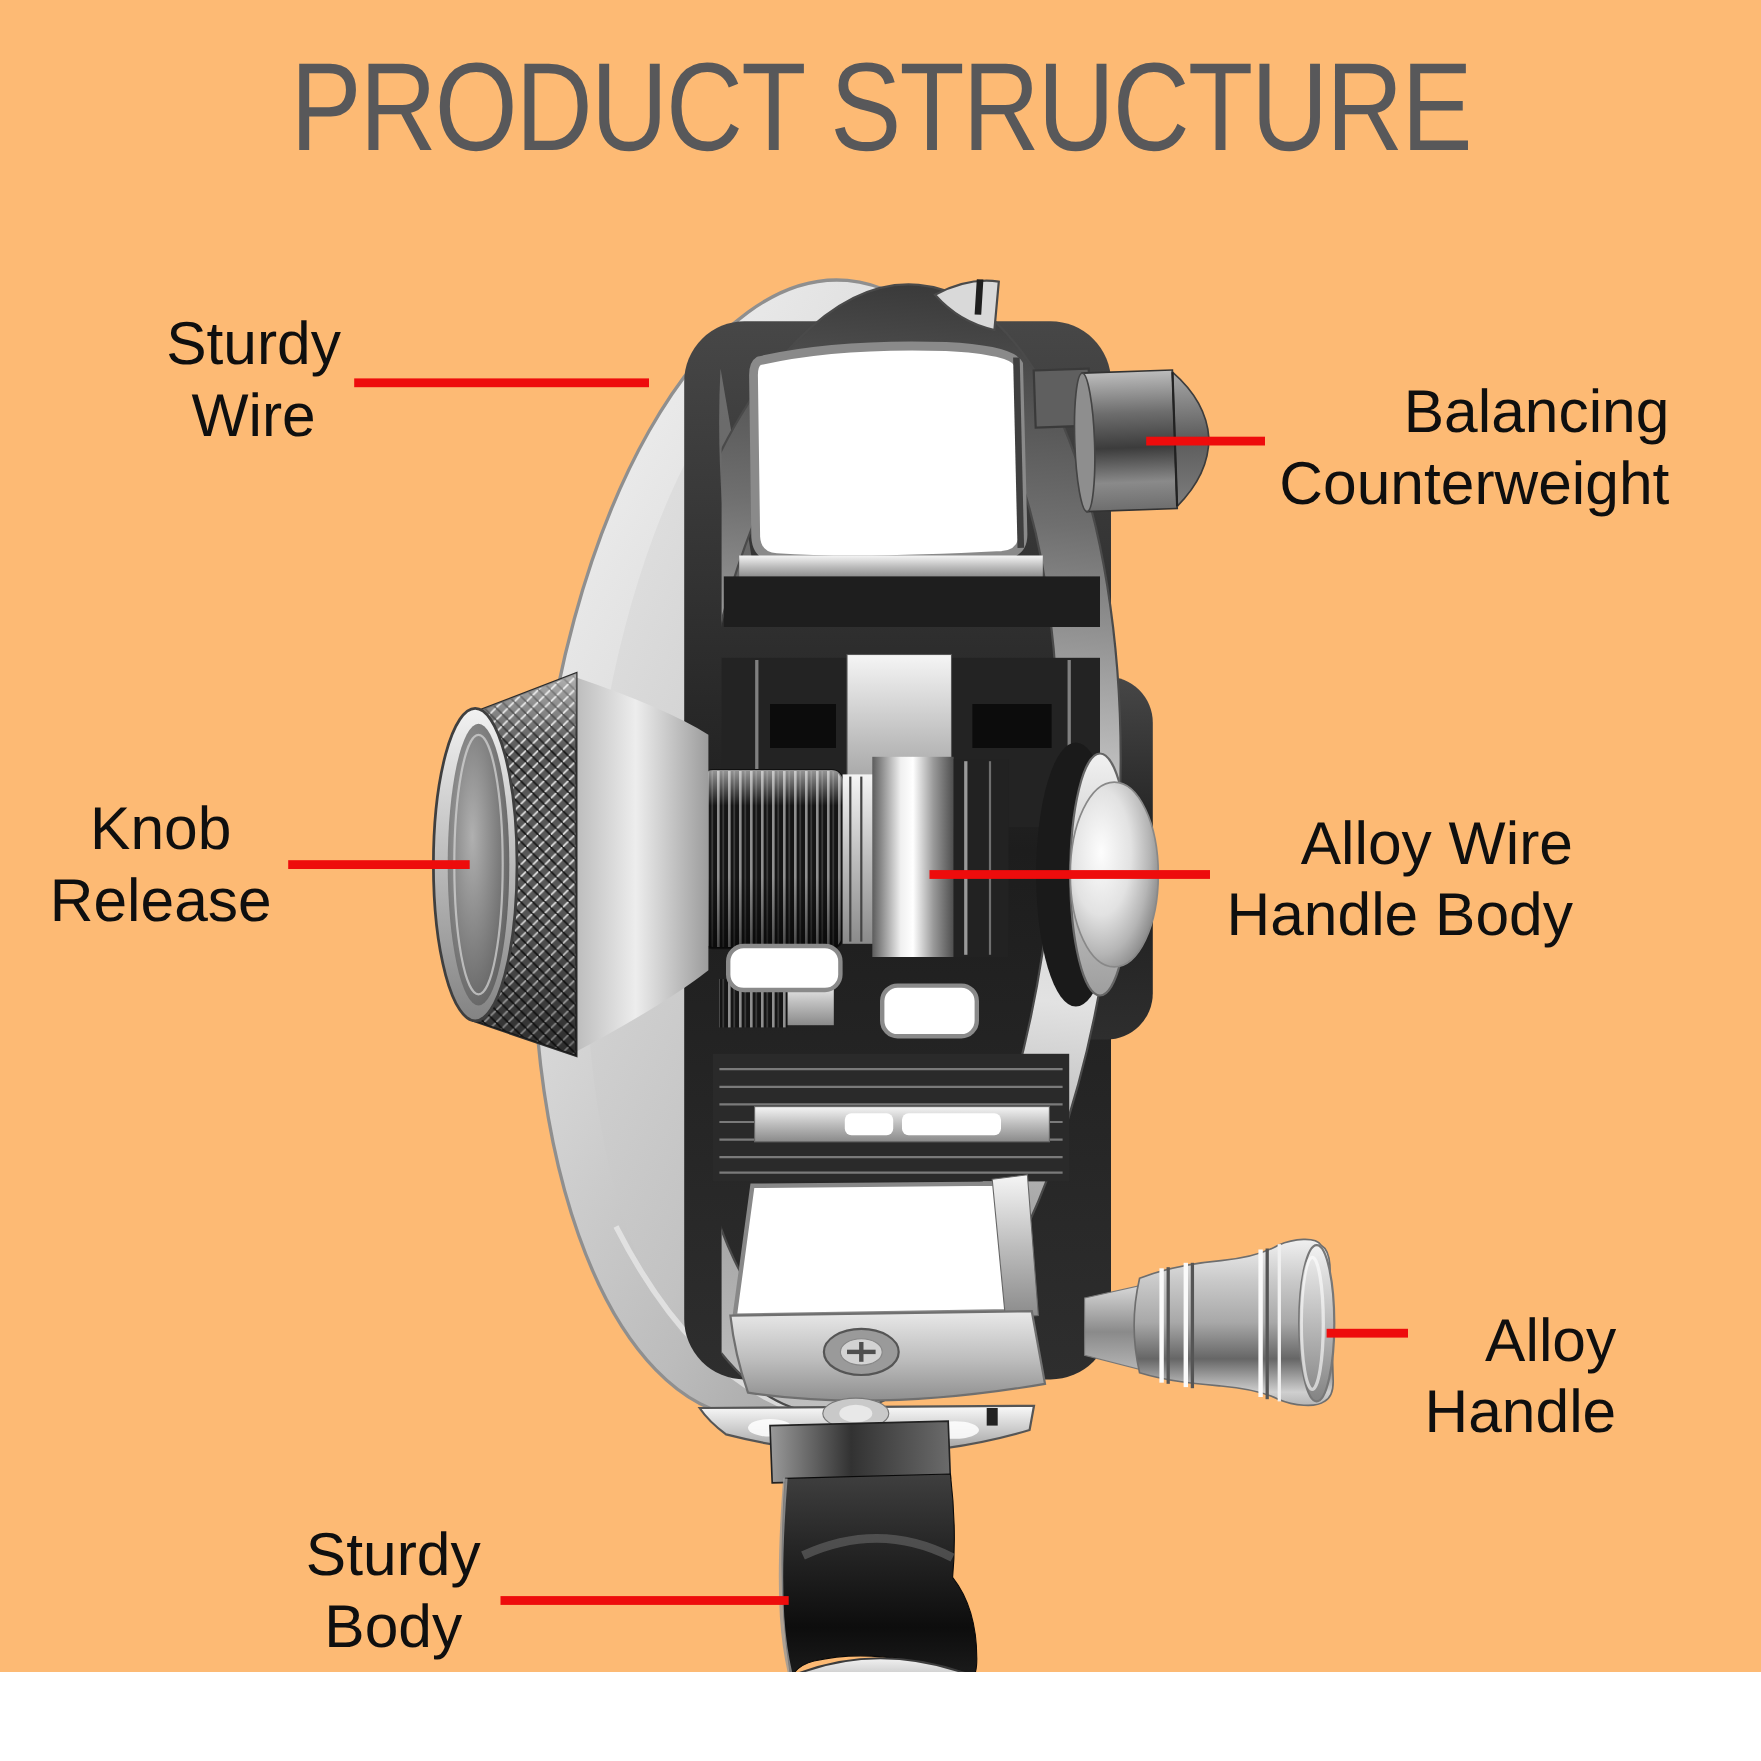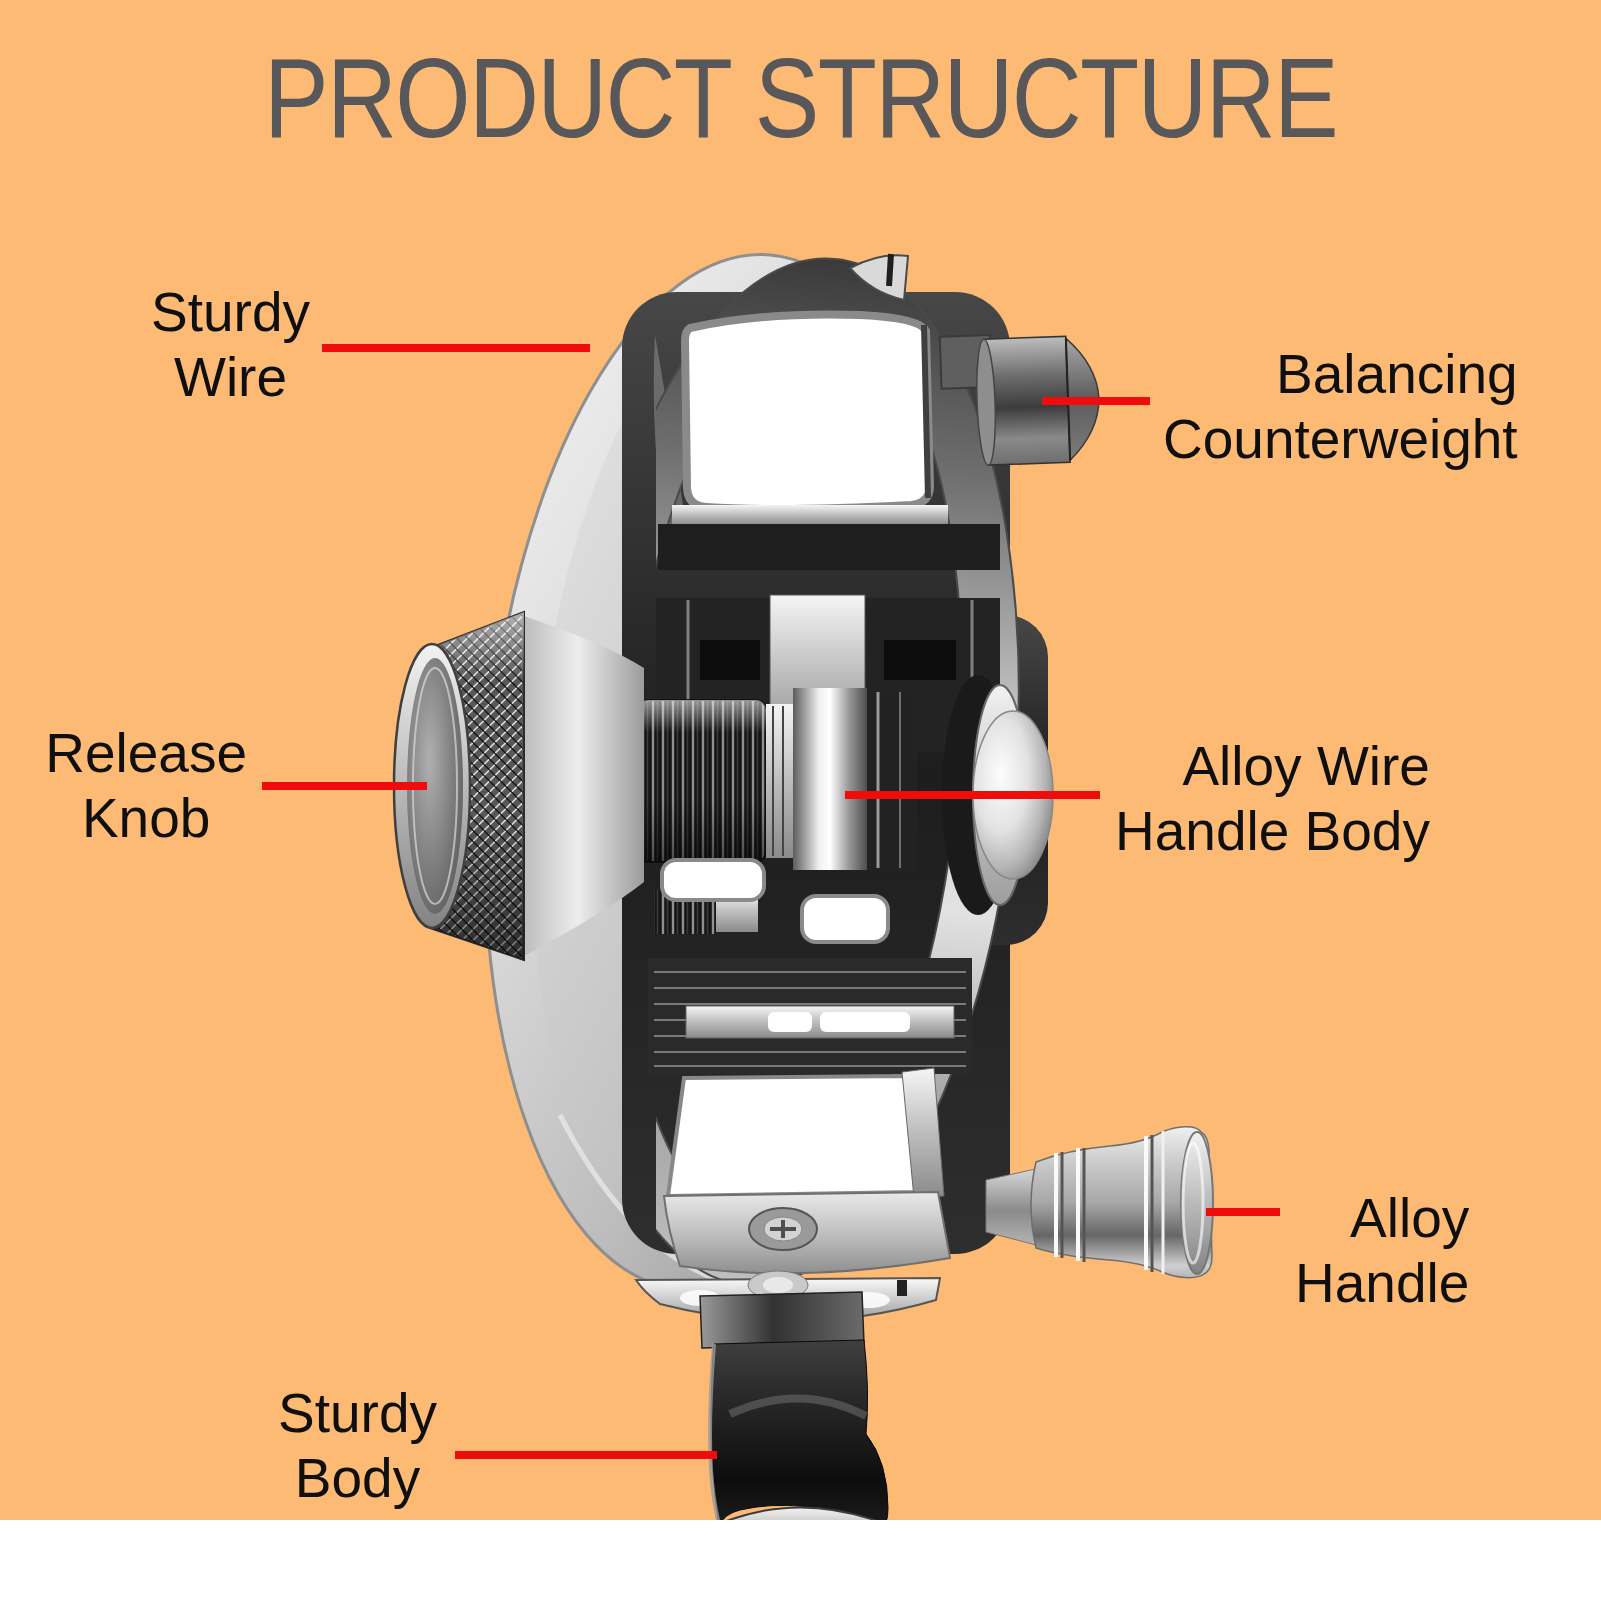--- a/index.html
+++ b/index.html
@@ -290,22 +290,22 @@
     <div>Sturdy</div>
     <div>Wire</div>
   </div>
 
   <div class="label left-align" style="left:1163px;top:342px;">
     <div>Balancing</div>
     <div>Counterweight</div>
   </div>
 
   <div class="label right-align" style="right:1354px;top:721px;">
+    <div>Knob</div>
     <div>Release</div>
-    <div>Knob</div>
   </div>
 
   <div class="label left-align" style="left:1115px;top:721px;margin-top:13px;">
     <div>Alloy Wire</div>
     <div>Handle Body</div>
   </div>
 
   <div class="label left-align" style="left:1295px;top:1186px;">
     <div>Alloy</div>
     <div>Handle</div>

